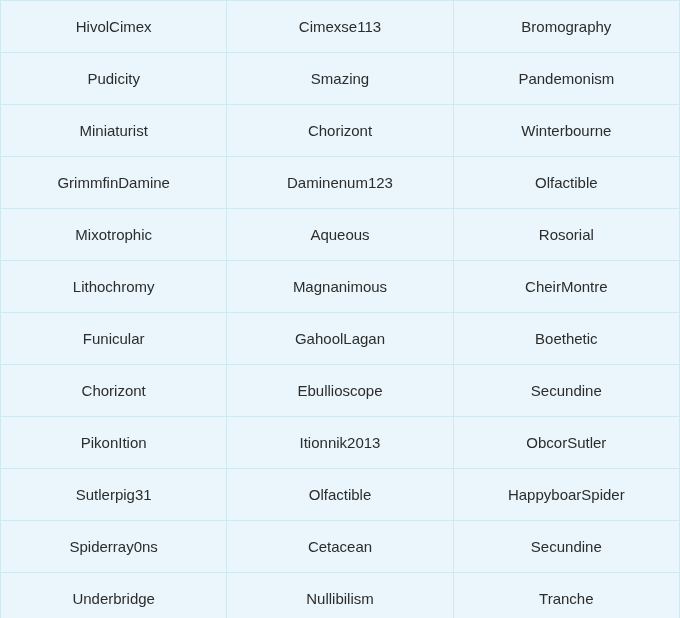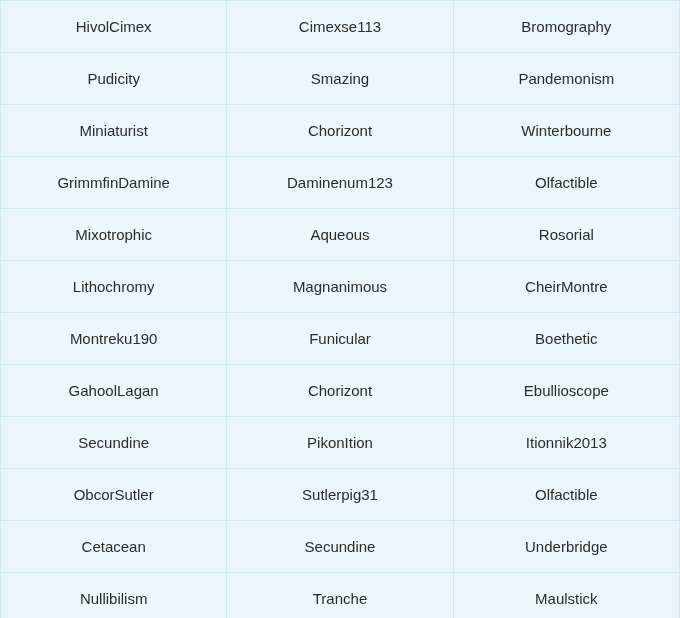--- a/index.html
+++ b/index.html
@@ -84,32 +84,33 @@
     <div class="grid-cell">Winterbourne</div>
     <div class="grid-cell">GrimmfinDamine</div>
     <div class="grid-cell">Daminenum123</div>
     <div class="grid-cell">Olfactible</div>
     <div class="grid-cell">Mixotrophic</div>
     <div class="grid-cell">Aqueous</div>
     <div class="grid-cell">Rosorial</div>
     <div class="grid-cell">Lithochromy</div>
     <div class="grid-cell">Magnanimous</div>
     <div class="grid-cell">CheirMontre</div>
-    <div class="grid-cell">Montreku190</div>
     <div class="grid-cell">Funicular</div>
+    <div class="grid-cell">GahoolLagan</div>
     <div class="grid-cell">Boethetic</div>
-    <div class="grid-cell">GahoolLagan</div>
     <div class="grid-cell">Chorizont</div>
     <div class="grid-cell">Ebullioscope</div>
     <div class="grid-cell">Secundine</div>
     <div class="grid-cell">PikonItion</div>
     <div class="grid-cell">Itionnik2013</div>
     <div class="grid-cell">ObcorSutler</div>
     <div class="grid-cell">Sutlerpig31</div>
     <div class="grid-cell">Olfactible</div>
+    <div class="grid-cell">HappyboarSpider</div>
+    <div class="grid-cell">Spiderray0ns</div>
     <div class="grid-cell">Cetacean</div>
     <div class="grid-cell">Secundine</div>
     <div class="grid-cell">Underbridge</div>
     <div class="grid-cell">Nullibilism</div>
     <div class="grid-cell">Tranche</div>
     <div class="grid-cell">Maulstick</div>
     <div class="grid-cell empty"></div>
     <div class="grid-cell empty"></div>
     <div class="grid-cell empty"></div>
   </div>

